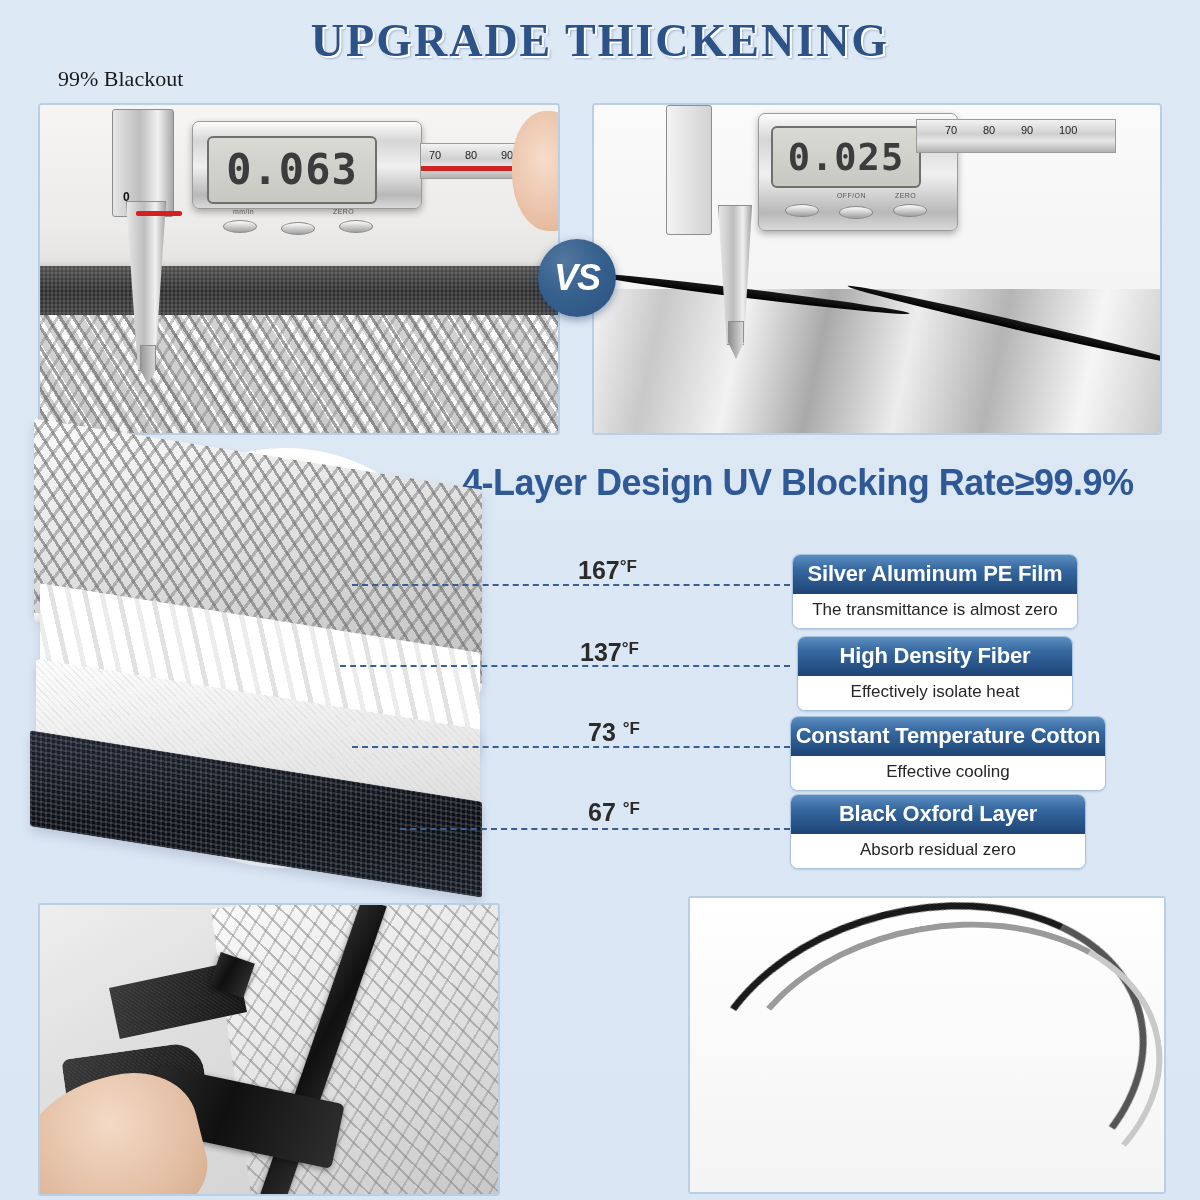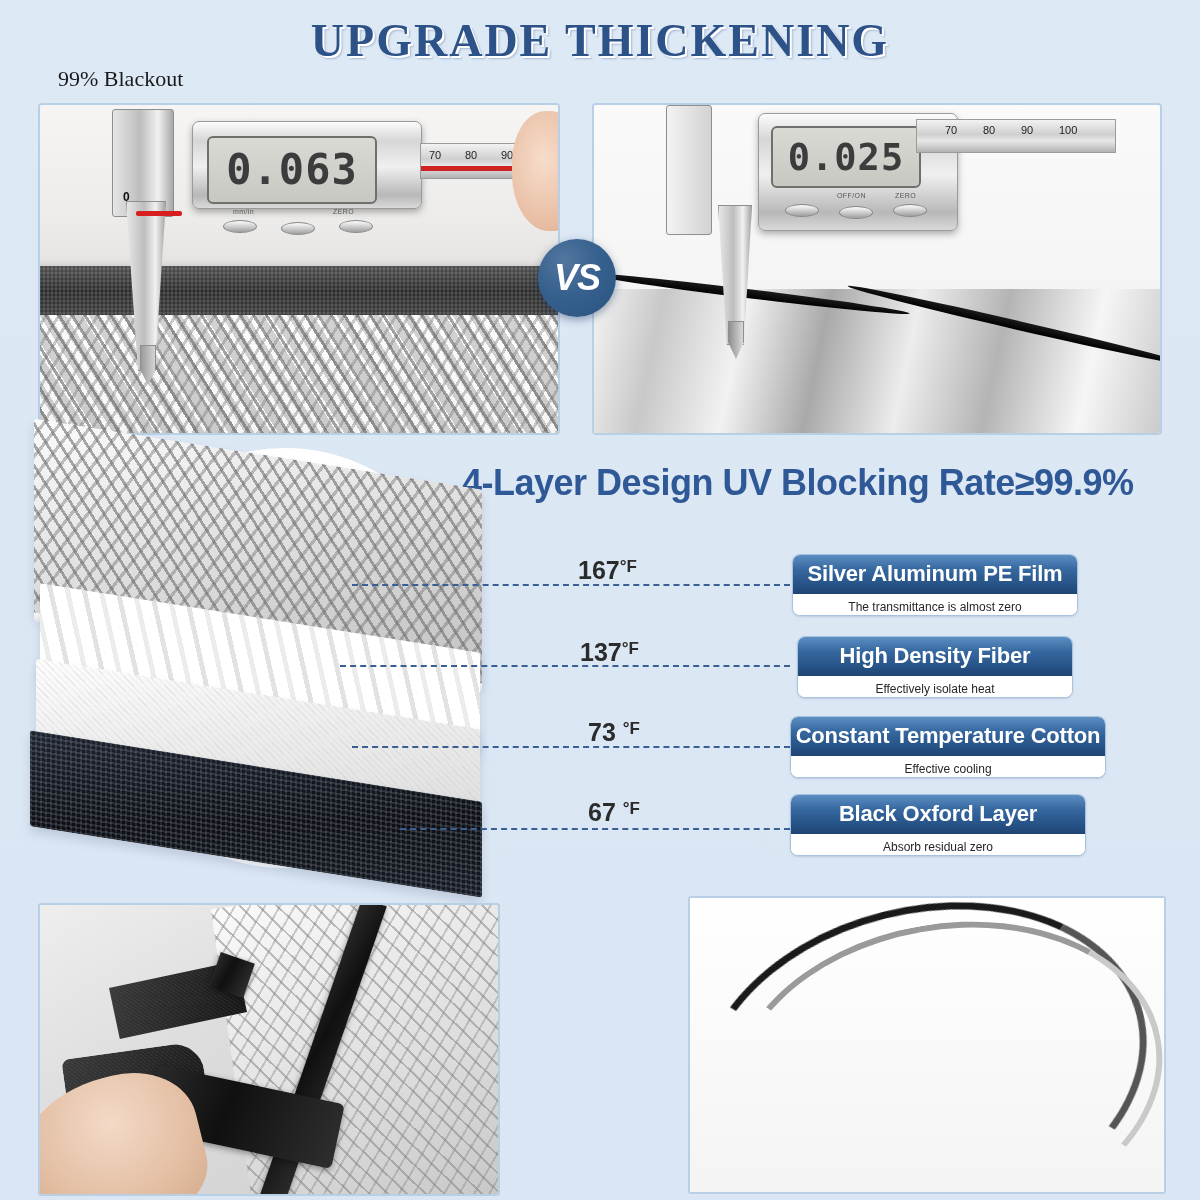--- a/index.html
+++ b/index.html
@@ -214,23 +214,23 @@
     color: #ffffff;
     font-size: 22px; font-weight: bold;
     text-align: center;
     padding: 6px 4px 7px;
     letter-spacing: -.2px;
     white-space: nowrap;
   }
   .info-body {
     background: #ffffff;
     color: #262626;
-    font-size: 12px;
+    font-size: 17px;
     text-align: center;
-    padding: 6px 4px 1px;
+    padding: 6px 4px 8px;
     white-space: nowrap;
   }
 
   
   #panel-bl { position:absolute; left: 38px;  top: 903px; width: 462px; height: 293px;
               border:2px solid #b9cfe6; border-radius:3px; overflow:hidden; background:#dcdcdc; }
   #panel-br { position:absolute; left: 688px; top: 896px; width: 478px; height: 298px;
               border:2px solid #b9cfe6; border-radius:3px; overflow:hidden; background:#fbfbfb; }
 
   .bl-bg { position:absolute; inset:0;

